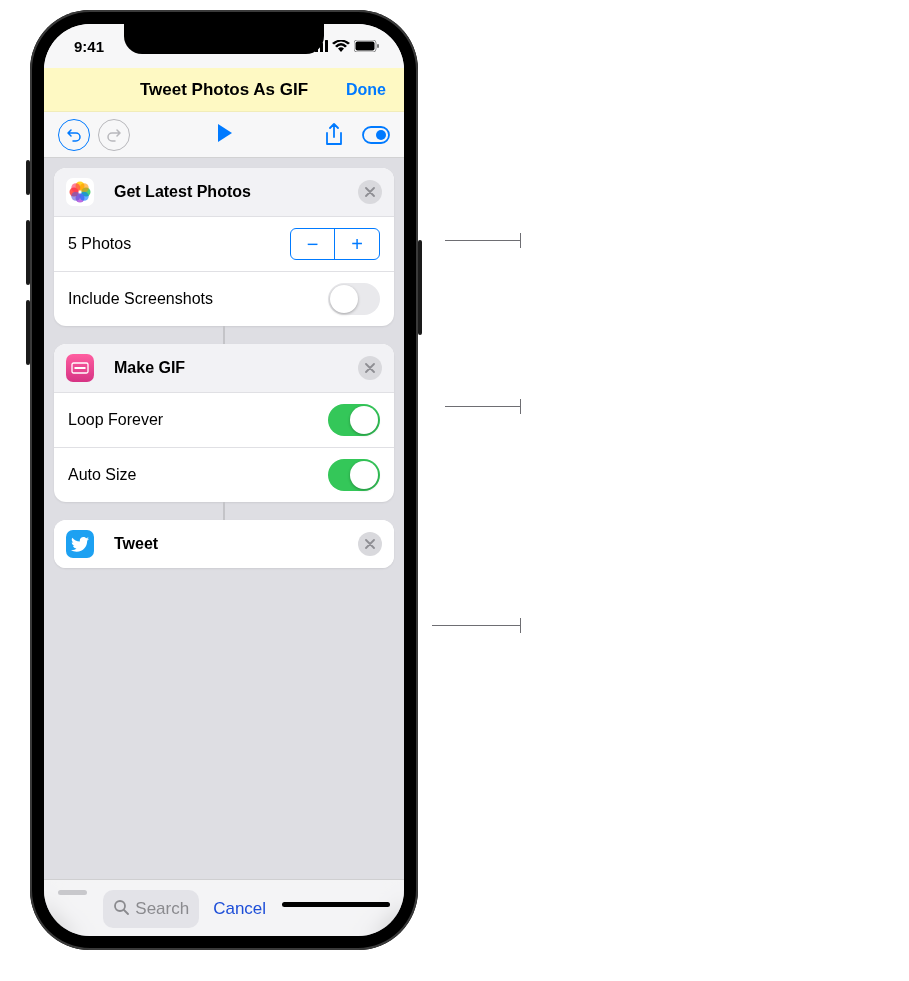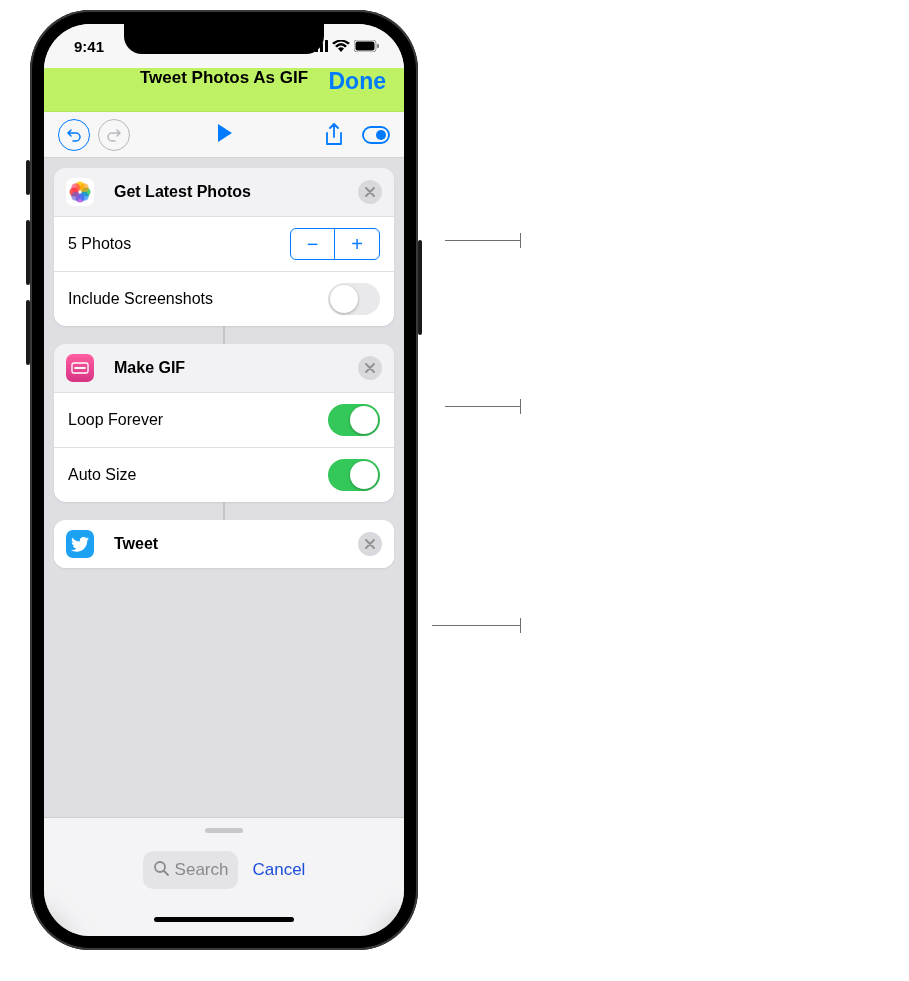--- a/index.html
+++ b/index.html
@@ -68,34 +68,34 @@
     font-size: 15px;
     font-weight: 600;
     background: #f7f7f8;
     position: relative;
     z-index: 5;
   }
   .status-right { display: flex; align-items: center; gap: 4px; }
 
   
   .nav-header {
-    background: #bef264;
+    background: #fef9c3;
     height: 44px;
     display: flex;
-    align-items: flex-start;
+    align-items: center;
     justify-content: center;
     position: relative;
     border-bottom: 0.5px solid rgba(0,0,0,0.05);
   }
   .nav-title { font-size: 17px; font-weight: 600; }
   .nav-done {
     position: absolute;
     right: 18px;
     color: #007aff;
-    font-size: 23px;
+    font-size: 16px;
     font-weight: 600;
   }
 
   
   .toolbar {
     background: #f7f7f8;
     height: 46px;
     display: flex;
     align-items: center;
     padding: 0 14px;
@@ -217,23 +217,22 @@
   }
   .toggle.on .knob { left: 22px; }
 
   
   .bottom-bar {
     background: #f6f6f8cc;
     backdrop-filter: blur(10px);
     border-top: 0.5px solid rgba(0,0,0,0.15);
     padding: 10px 14px 8px 14px;
     display: flex;
-    flex-direction: column;
+    flex-direction: row;
     gap: 16px;
-    align-items: center;
   }
   .grabber {
     width: 38px;
     height: 5px;
     background: #c8c8cc;
     border-radius: 3px;
     margin: 0 auto 2px auto;
   }
   .search-row { display: flex; align-items: center; gap: 14px; }
   .search-field {

